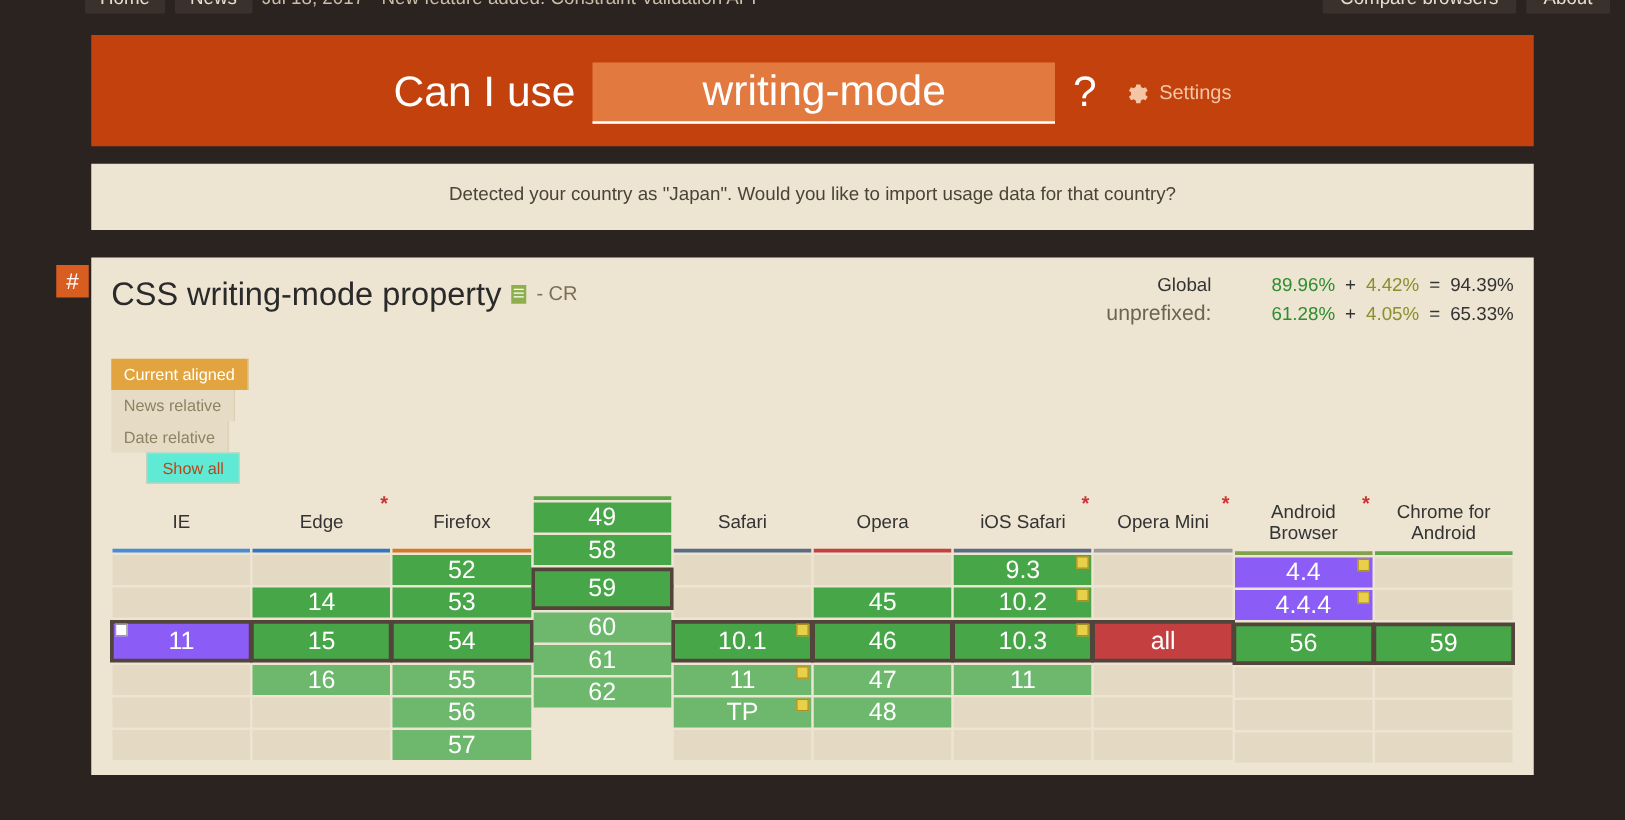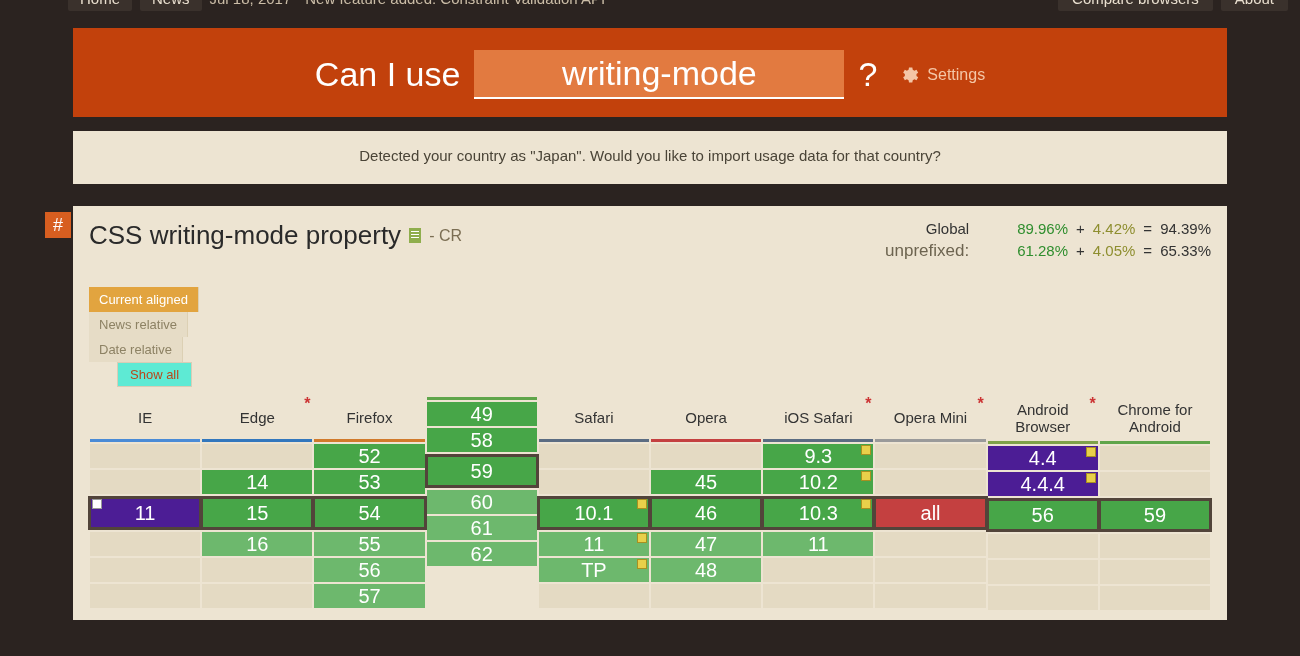--- a/index.html
+++ b/index.html
@@ -257,21 +257,21 @@
     display: flex;
     align-items: center;
     justify-content: center;
     color: #fff;
     font-size: 20px;
     position: relative;
   }
   .cell.empty { background: #e4dac3; }
   .cell.full { background: #47a648; }
   .cell.fullmuted { background: #6db86d; }
-  .cell.prefix { background: #4c1d95; }
+  .cell.prefix { background: #8b5cf6; }
   .cell.no { background: #c44040; }
 
   .current-row .cell {
     height: 30px;
     outline: 3px solid #52443a;
     outline-offset: -1px;
   }
   .current-row { margin-top: 4px; margin-bottom: 4px; }
 
   .note-dot {

